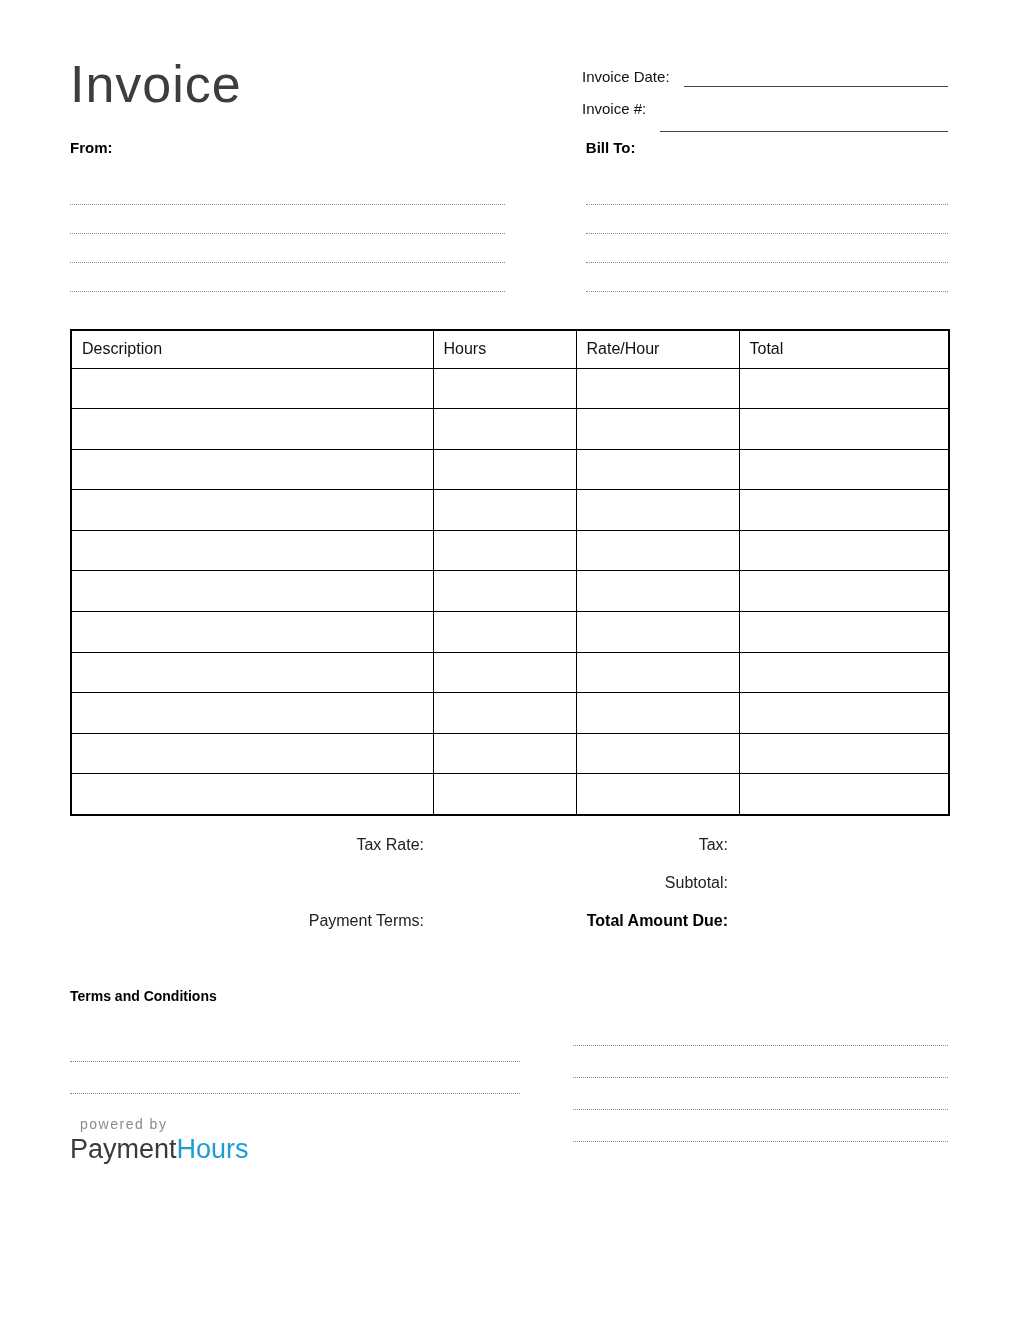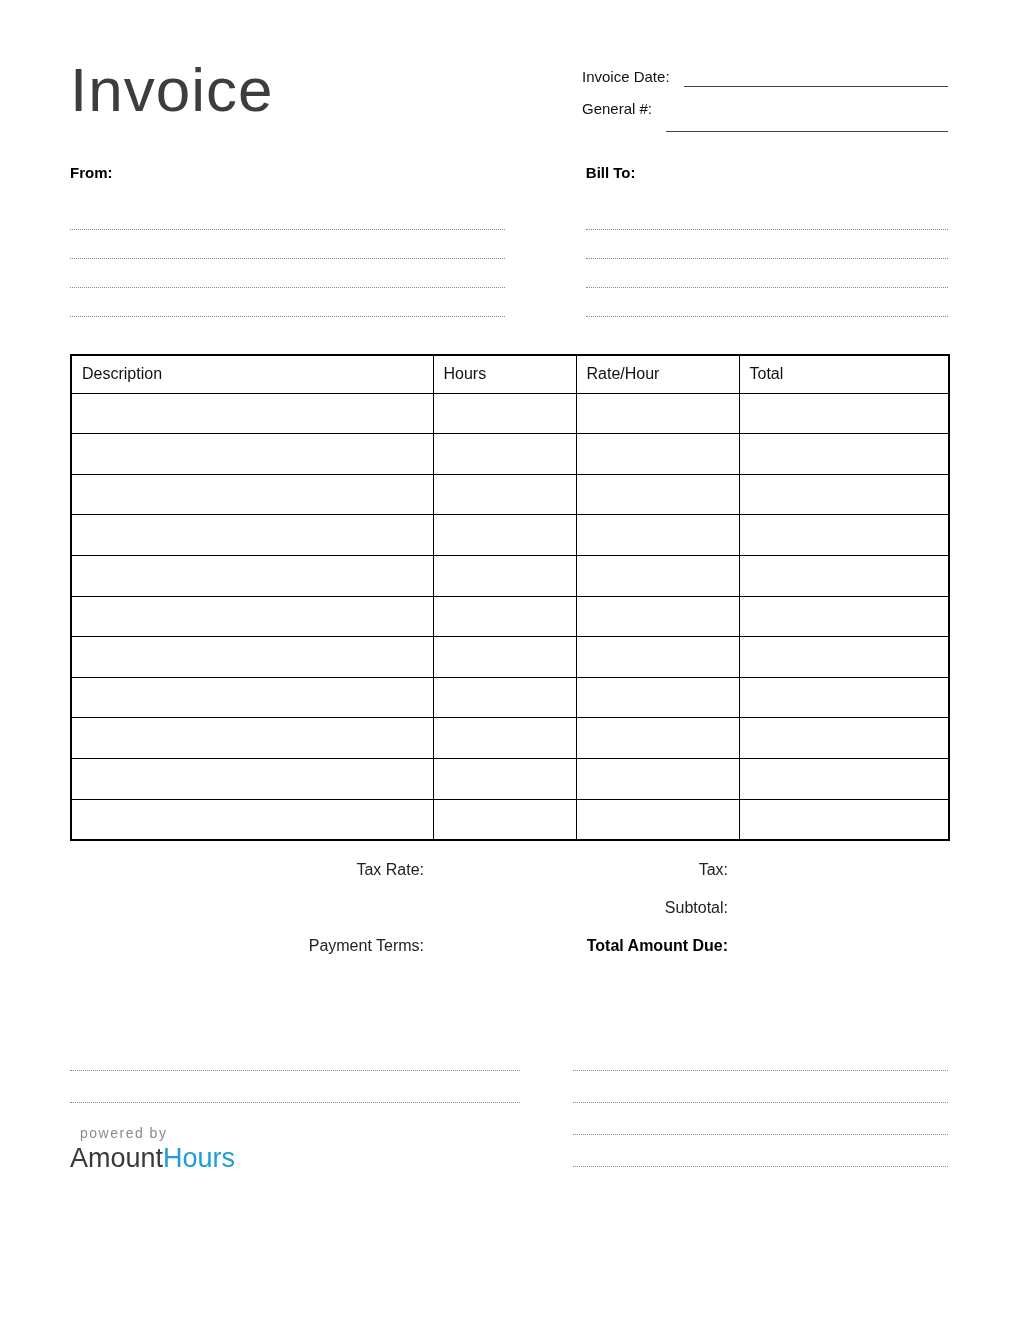--- a/index.html
+++ b/index.html
@@ -12,21 +12,21 @@
   }
   .page {
     width: 1020px; height: 1320px;
     padding: 56px 72px 0 70px;
     position: relative;
   }
 
   
   .header { display: flex; justify-content: space-between; align-items: flex-start; }
   .title {
-    font-size: 62px;
+    font-size: 52px;
     font-weight: 400;
     color: #3d3d3d;
     letter-spacing: 1px;
     line-height: 1.1;
   }
   .meta { width: 366px; padding-top: 12px; }
   .meta-row { display: flex; align-items: flex-end; }
   .meta-row + .meta-row { margin-top: 13px; }
   .meta-label { font-size: 15px; color: #111; white-space: nowrap; padding-bottom: 2px; }
   .meta-line {
@@ -36,21 +36,21 @@
     margin-left: 14px;
   }
   .meta-row.second .meta-line { position: relative; top: 13px; }
 
   
   .cols { display: flex; }
   .col-left  { width: 450px; }
   .col-gap   { width: 53px; }
   .col-right { width: 375px; }
 
-  .parties { margin-top: 40px; gap: 15px; }
+  .parties { margin-top: 20px; gap: 15px; }
   .party-label { font-size: 15px; font-weight: bold; color: #000; }
   .lines { margin-top: 20px; }
   .dotline {
     height: 29px;
     border-bottom: 1.5px dotted #8a8a8a;
   }
 
   
   .table-wrap { margin-top: 37px; }
   table.invoice {
@@ -108,21 +108,21 @@
 <div class="page">
 
   <div class="header">
     <div class="title">Invoice</div>
     <div class="meta">
       <div class="meta-row">
         <span class="meta-label">Invoice Date:</span>
         <span class="meta-line"></span>
       </div>
       <div class="meta-row second">
-        <span class="meta-label">General #:</span>
+        <span class="meta-label">Invoice #:</span>
         <span class="meta-line"></span>
       </div>
     </div>
   </div>
 
   <div class="cols parties">
     <div class="col-left">
       <div class="party-label">From:</div>
       <div class="lines">
           <div class="dotline"></div>
@@ -234,28 +234,29 @@
       <span class="totals-right">Subtotal:</span>
     </div>
     <div class="totals-row">
       <span class="totals-left">Payment Terms:</span>
       <span class="totals-right bold">Total Amount Due:</span>
     </div>
   </div>
 
   <div class="cols footer">
     <div class="col-left">
+      <div class="footer-heading">Terms and Conditions</div>
       <div class="lines">
           <div class="dotline"></div>
           <div class="dotline"></div>
         </div>
       <div class="brand">
         <div class="powered-by">powered by</div>
         <div class="brand-name">
-          <span class="brand-general">Amount</span><span class="brand-blue" style="color: rgb(30, 156, 215);">Hours</span>
+          <span class="brand-general">Payment</span><span class="brand-blue" style="color: rgb(30, 156, 215);">Hours</span>
         </div>
       </div>
     </div>
     <div class="col-gap"></div>
     <div class="col-right">
       <div class="lines">
           <div class="dotline"></div>
           <div class="dotline"></div>
           <div class="dotline"></div>
           <div class="dotline"></div>

